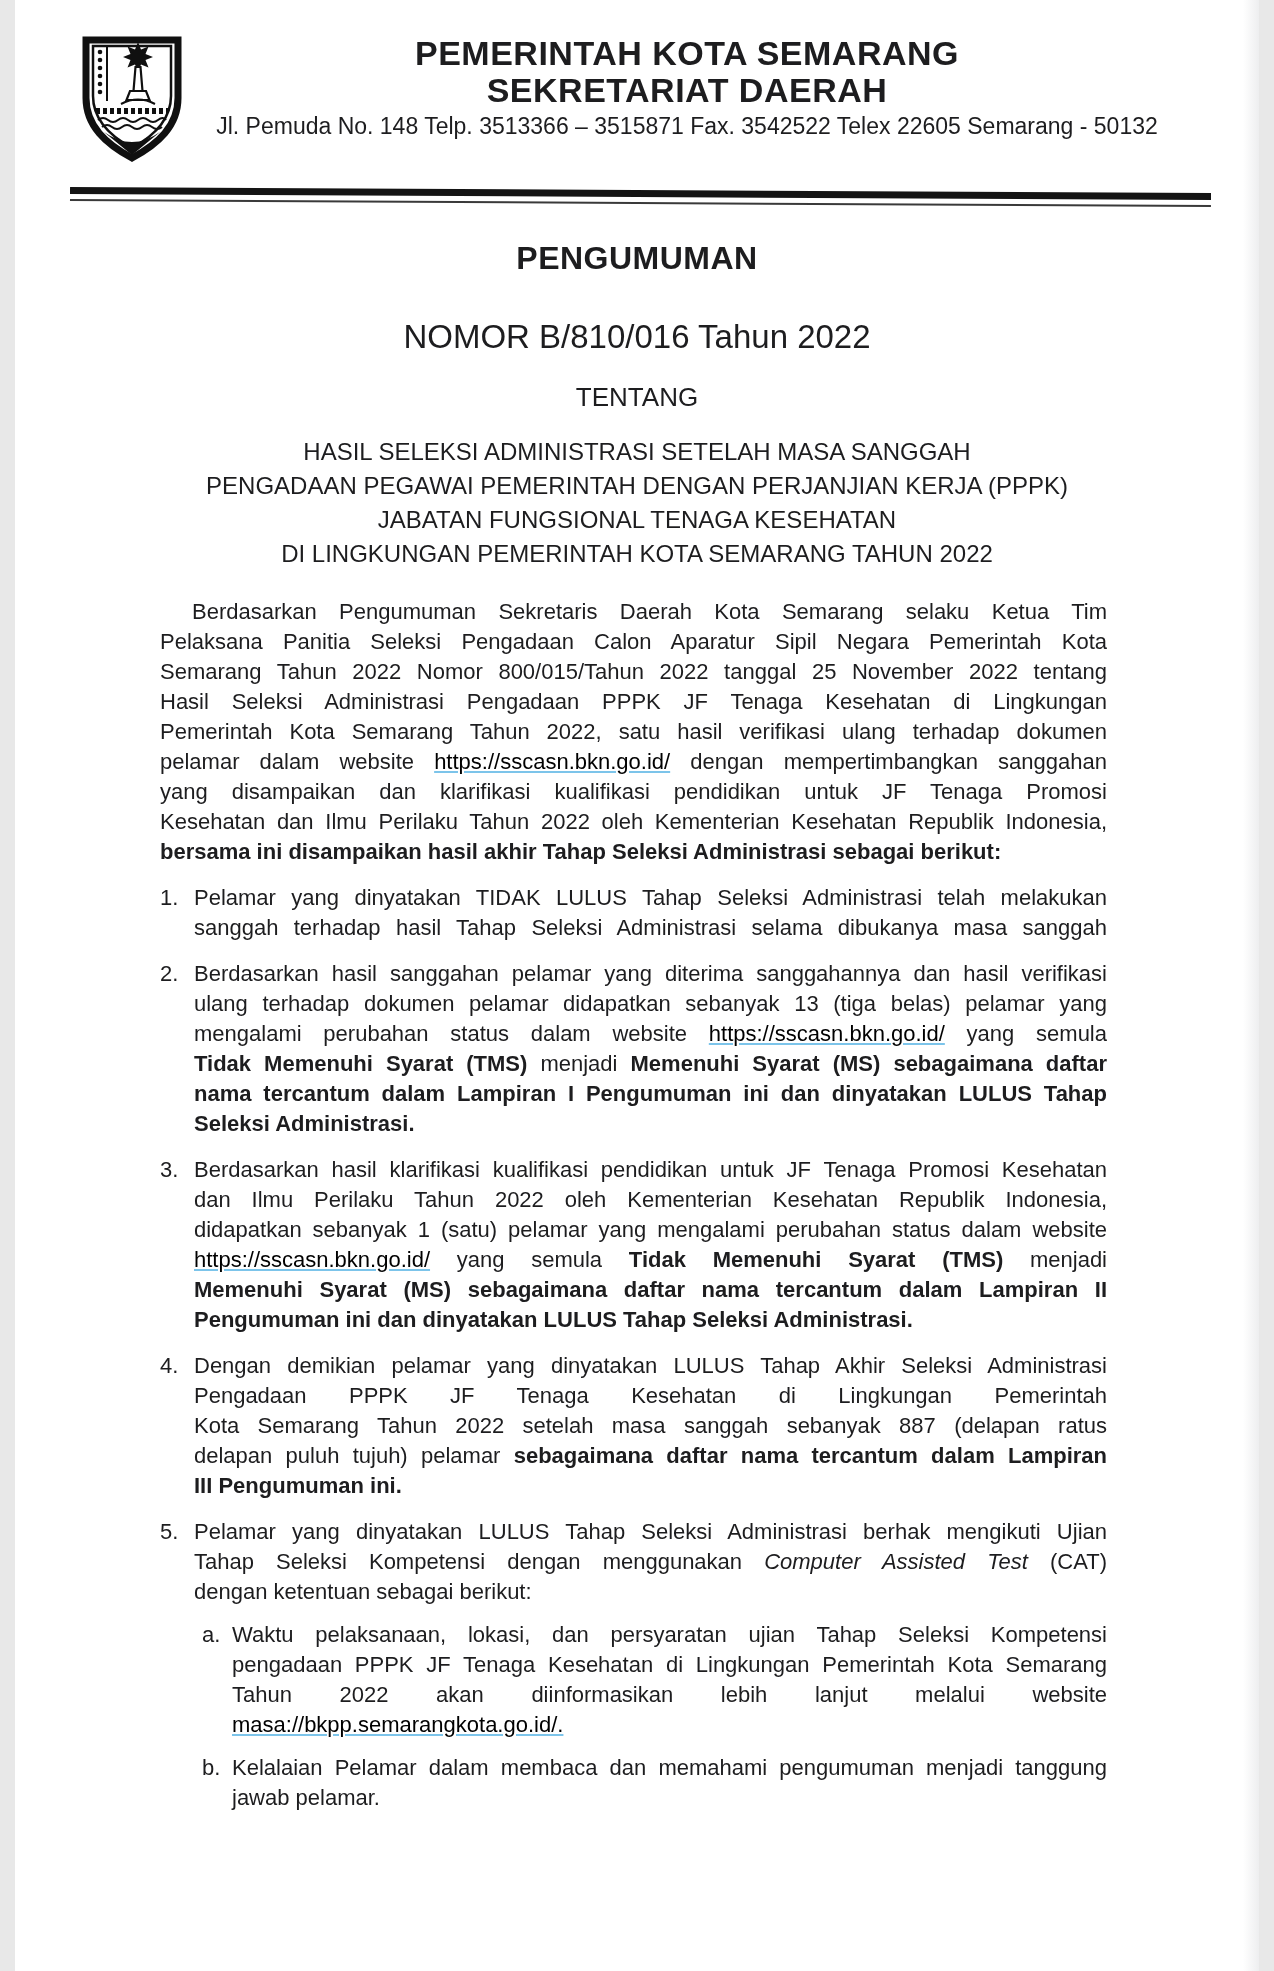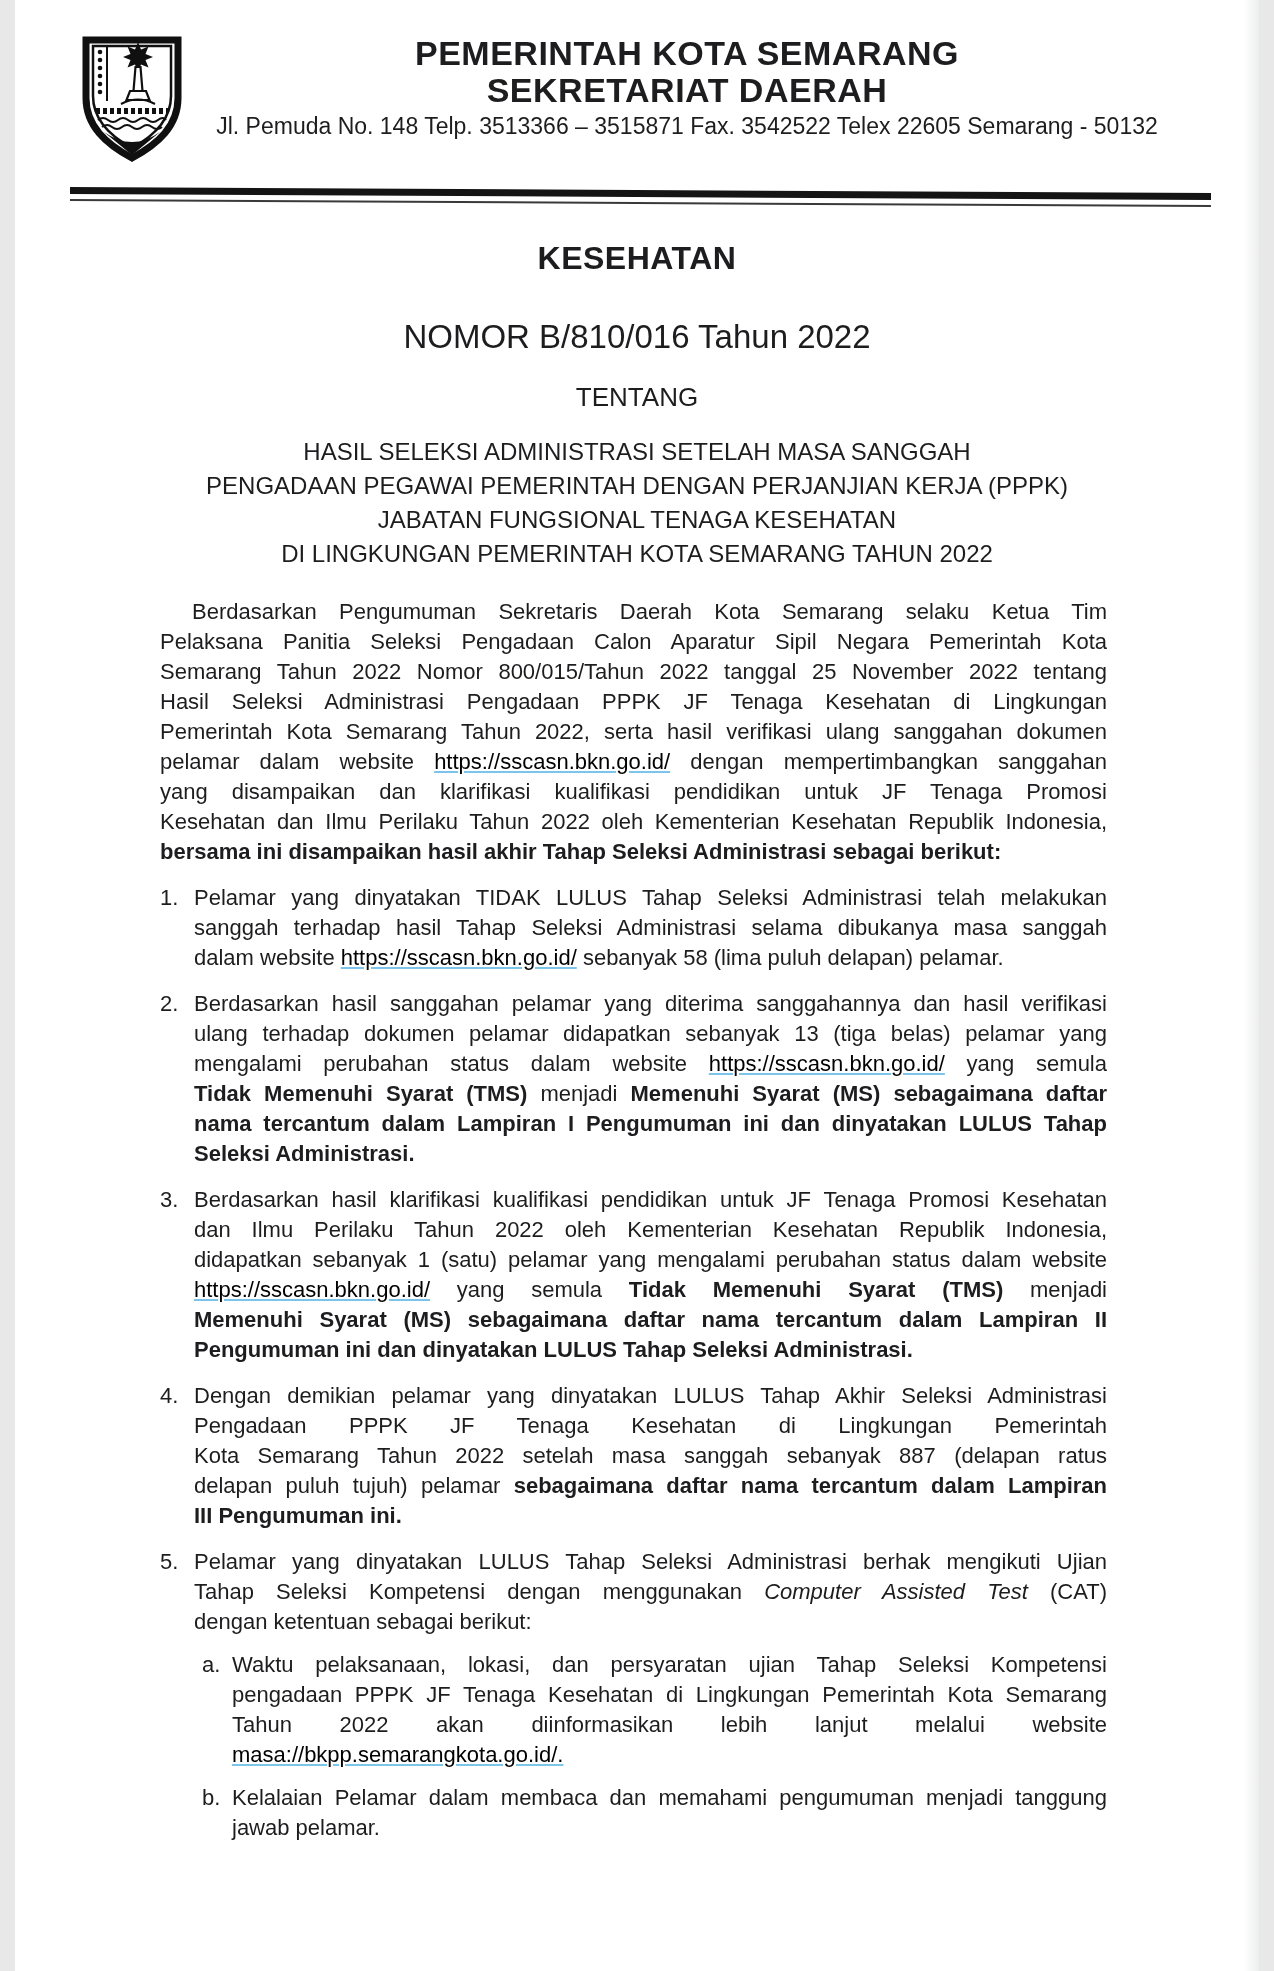--- a/index.html
+++ b/index.html
@@ -78,51 +78,50 @@
       <div class="addr">Jl. Pemuda No. 148 Telp. 3513366 – 3515871 Fax. 3542522 Telex 22605 Semarang - 50132</div>
     </div>
   </div>
 
   <div class="divider">
     <div class="rule-thick"></div>
     <div class="rule-thin"></div>
   </div>
 
   <div class="title-block">
-    <div class="doc-heading">KESEHATAN</div>
+    <div class="doc-heading">PENGUMUMAN</div>
     <div class="doc-number">NOMOR B/810/016 Tahun 2022</div>
     <div class="doc-about">TENTANG</div>
     <div class="doc-subject">
       <div>HASIL SELEKSI ADMINISTRASI SETELAH MASA SANGGAH</div>
       <div>PENGADAAN PEGAWAI PEMERINTAH DENGAN PERJANJIAN KERJA (PPPK)</div>
       <div>JABATAN FUNGSIONAL TENAGA KESEHATAN</div>
       <div>DI LINGKUNGAN PEMERINTAH KOTA SEMARANG TAHUN 2022</div>
     </div>
   </div>
 
   <div class="content">
 
     <div class="intro">
         <div class="tline"><span>Berdasarkan Pengumuman Sekretaris Daerah Kota Semarang selaku Ketua Tim</span></div>
         <div class="tline"><span>Pelaksana Panitia Seleksi Pengadaan Calon Aparatur Sipil Negara Pemerintah Kota</span></div>
         <div class="tline"><span>Semarang Tahun 2022 Nomor 800/015/Tahun 2022 tanggal 25 November 2022 tentang</span></div>
         <div class="tline"><span>Hasil Seleksi Administrasi Pengadaan PPPK JF Tenaga Kesehatan di Lingkungan</span></div>
-        <div class="tline"><span>Pemerintah Kota Semarang Tahun 2022, serta hasil verifikasi ulang sanggahan dokumen</span></div>
+        <div class="tline"><span>Pemerintah Kota Semarang Tahun 2022, satu hasil verifikasi ulang terhadap dokumen</span></div>
         <div class="tline"><span>pelamar dalam website </span><span class="seg-l">https://sscasn.bkn.go.id/</span><span> dengan mempertimbangkan sanggahan</span></div>
         <div class="tline"><span>yang disampaikan dan klarifikasi kualifikasi pendidikan untuk JF Tenaga Promosi</span></div>
         <div class="tline"><span>Kesehatan dan Ilmu Perilaku Tahun 2022 oleh Kementerian Kesehatan Republik Indonesia,</span></div>
         <div class="tline tline-last"><span class="seg-b">bersama ini disampaikan hasil akhir Tahap Seleksi Administrasi sebagai berikut:</span></div>
       </div>
 
     <div class="item">
       <div class="item-num">1.</div>
       <div class="item-body">
           <div class="tline"><span>Pelamar yang dinyatakan TIDAK LULUS Tahap Seleksi Administrasi telah melakukan</span></div>
           <div class="tline"><span>sanggah terhadap hasil Tahap Seleksi Administrasi selama dibukanya masa sanggah</span></div>
-          <div class="tline tline-last"><span>dalam website </span><span class="seg-l">https://sscasn.bkn.go.id/</span><span> sebanyak 58 (lima puluh delapan) pelamar.</span></div>
         </div>
     </div>
 
     <div class="item">
       <div class="item-num">2.</div>
       <div class="item-body">
           <div class="tline"><span>Berdasarkan hasil sanggahan pelamar yang diterima sanggahannya dan hasil verifikasi</span></div>
           <div class="tline"><span>ulang terhadap dokumen pelamar didapatkan sebanyak 13 (tiga belas) pelamar yang</span></div>
           <div class="tline"><span>mengalami perubahan status dalam website </span><span class="seg-l">https://sscasn.bkn.go.id/</span><span> yang semula</span></div>
           <div class="tline"><span class="seg-b">Tidak Memenuhi Syarat (TMS)</span><span> menjadi </span><span class="seg-b">Memenuhi Syarat (MS) sebagaimana daftar</span></div>

